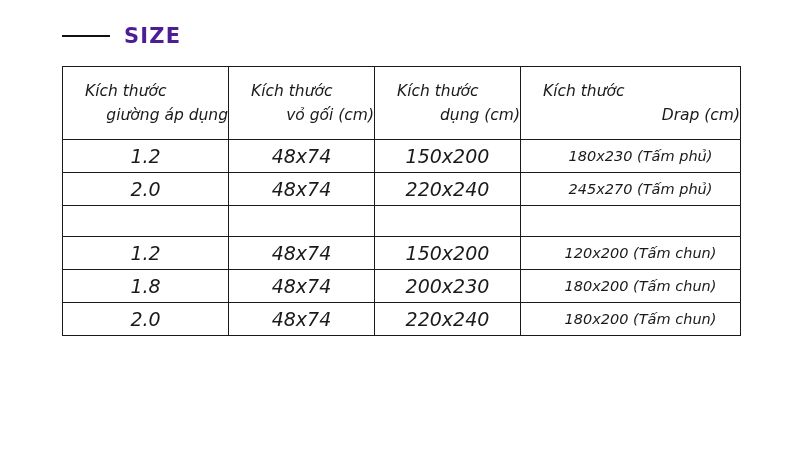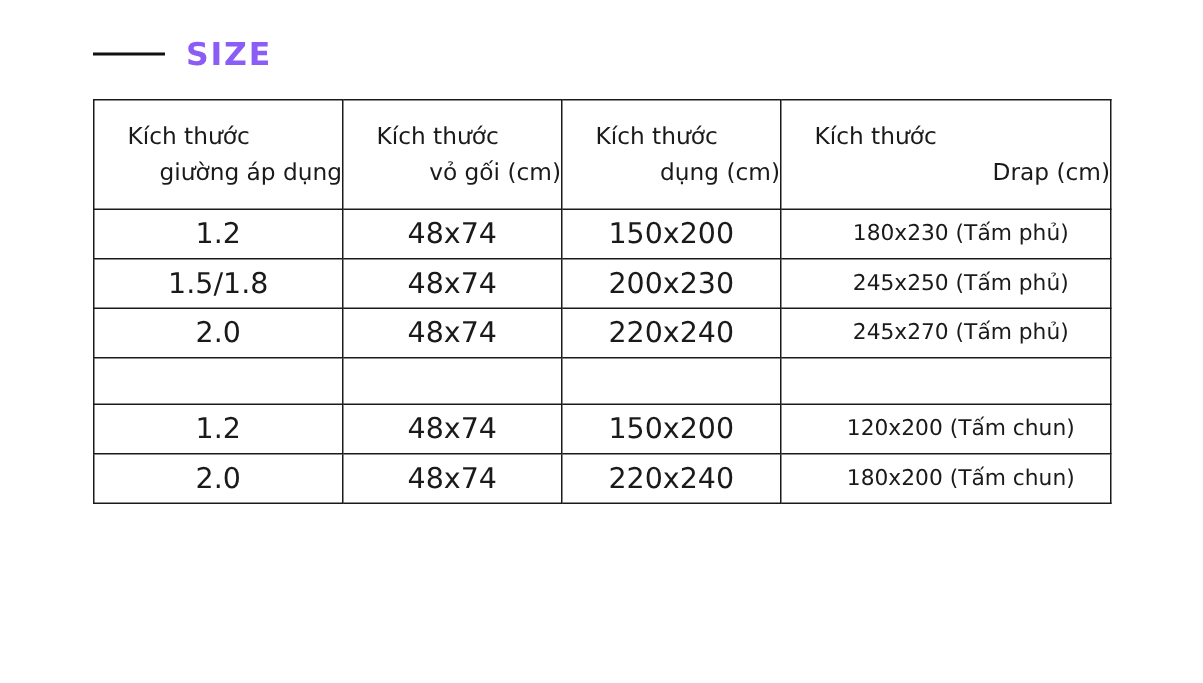--- a/index.html
+++ b/index.html
@@ -33,38 +33,39 @@
   .title-rule {
     width: 48px;
     height: 2px;
     background: #111111;
     margin-right: 14px;
   }
   .title-text {
     font-size: 21px;
     font-weight: bold;
     letter-spacing: 1.2px;
-    color: #8b5cf6;
+    color: #4c1d95;
     line-height: 1;
   }
 
   
   .size-table {
     position: absolute;
     left: 62px;
     top: 66px;
     width: 678px;
     border-collapse: collapse;
     table-layout: fixed;
   }
   .size-table td, .size-table th {
     border: 1px solid #1a1a1a;
     padding: 0;
     vertical-align: middle;
     font-weight: normal;
+    font-style: italic;
   }
   .size-table thead th {
     height: 72px;
     text-align: left;
     padding-left: 22px;
     font-size: 15.5px;
     line-height: 1.55;
   }
   .head-line2 {
     display: block;
@@ -126,46 +127,46 @@
     </thead>
     <tbody>
 
       <tr>
         <td>1.2</td>
         <td>48x74</td>
         <td>150x200</td>
         <td class="cell-drap">180x230  (Tấm phủ)</td>
       </tr>
       <tr>
-        <td>1.5/1.8</td>
-        <td>48x74</td>
-        <td>200x230</td>
-        <td class="cell-drap">245x250  (Tấm phủ)</td>
-      </tr>
-      <tr>
         <td>2.0</td>
         <td>48x74</td>
         <td>220x240</td>
         <td class="cell-drap">245x270   (Tấm phủ)</td>
       </tr>
 
       <tr class="spacer">
         <td></td>
         <td></td>
         <td></td>
         <td></td>
       </tr>
 
       <tr>
         <td>1.2</td>
         <td>48x74</td>
         <td>150x200</td>
         <td class="cell-drap">120x200 (Tấm chun)</td>
       </tr>
       <tr>
+        <td>1.8</td>
+        <td>48x74</td>
+        <td>200x230</td>
+        <td class="cell-drap">180x200  (Tấm chun)</td>
+      </tr>
+      <tr>
         <td>2.0</td>
         <td>48x74</td>
         <td>220x240</td>
         <td class="cell-drap">180x200  (Tấm chun)</td>
       </tr>
 
     </tbody>
   </table>
 
 </div>

